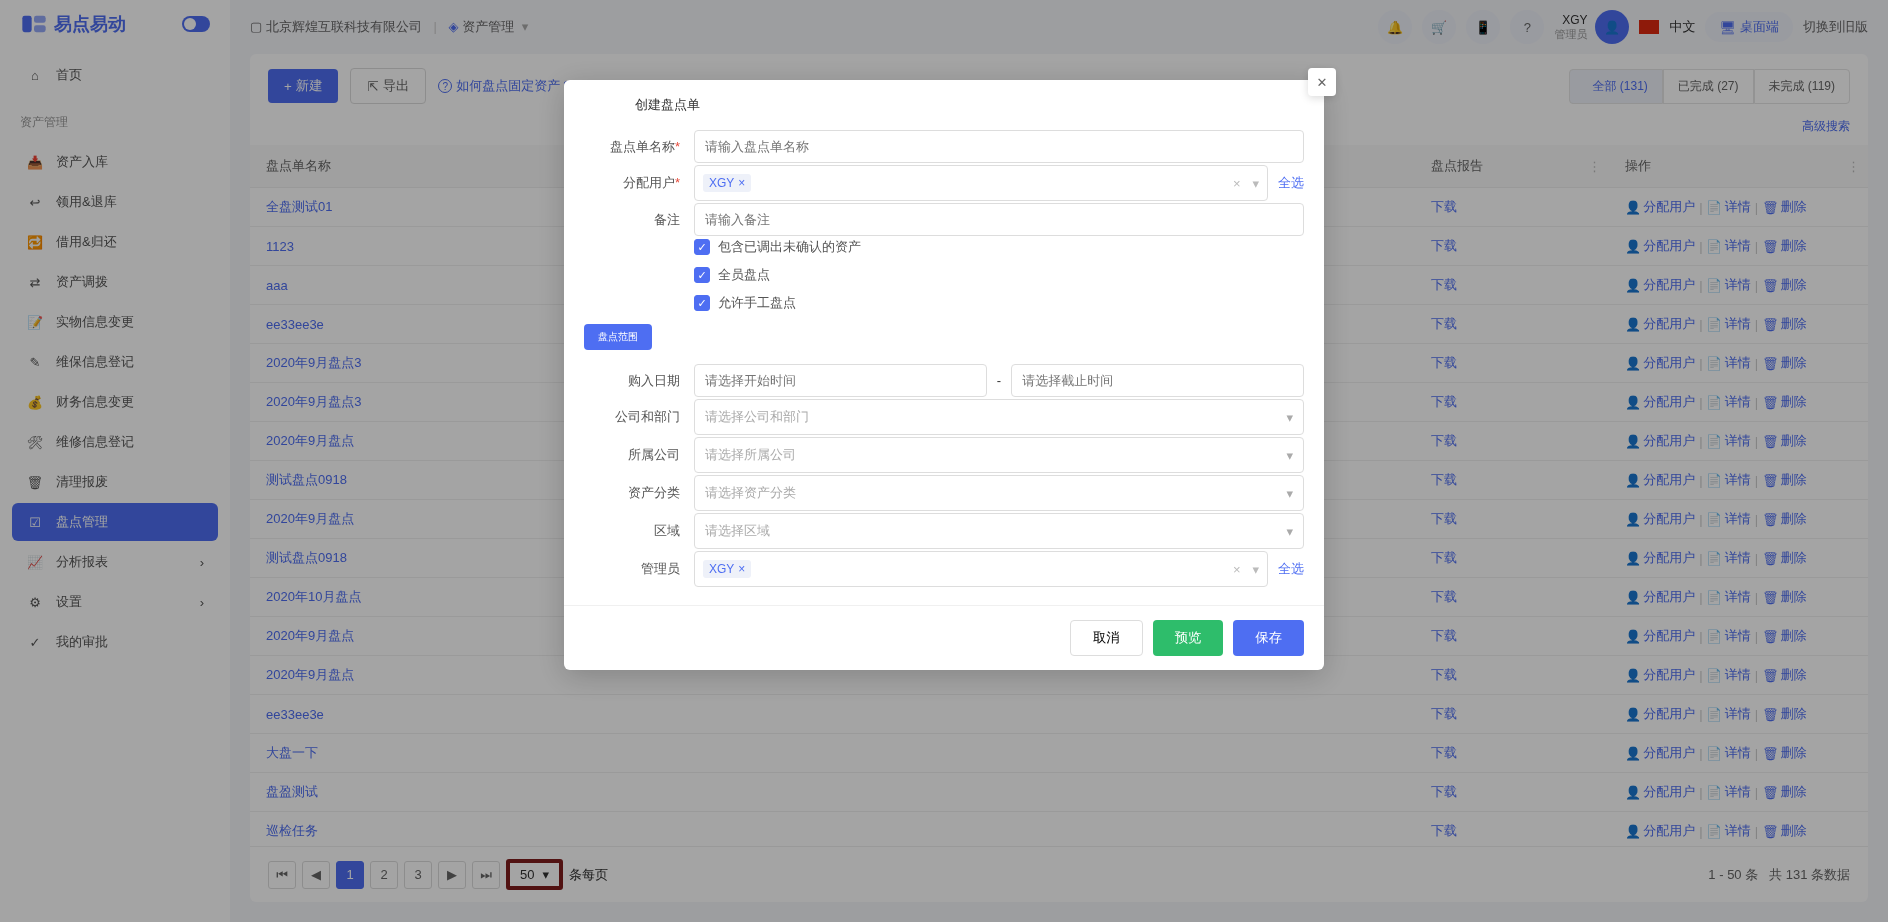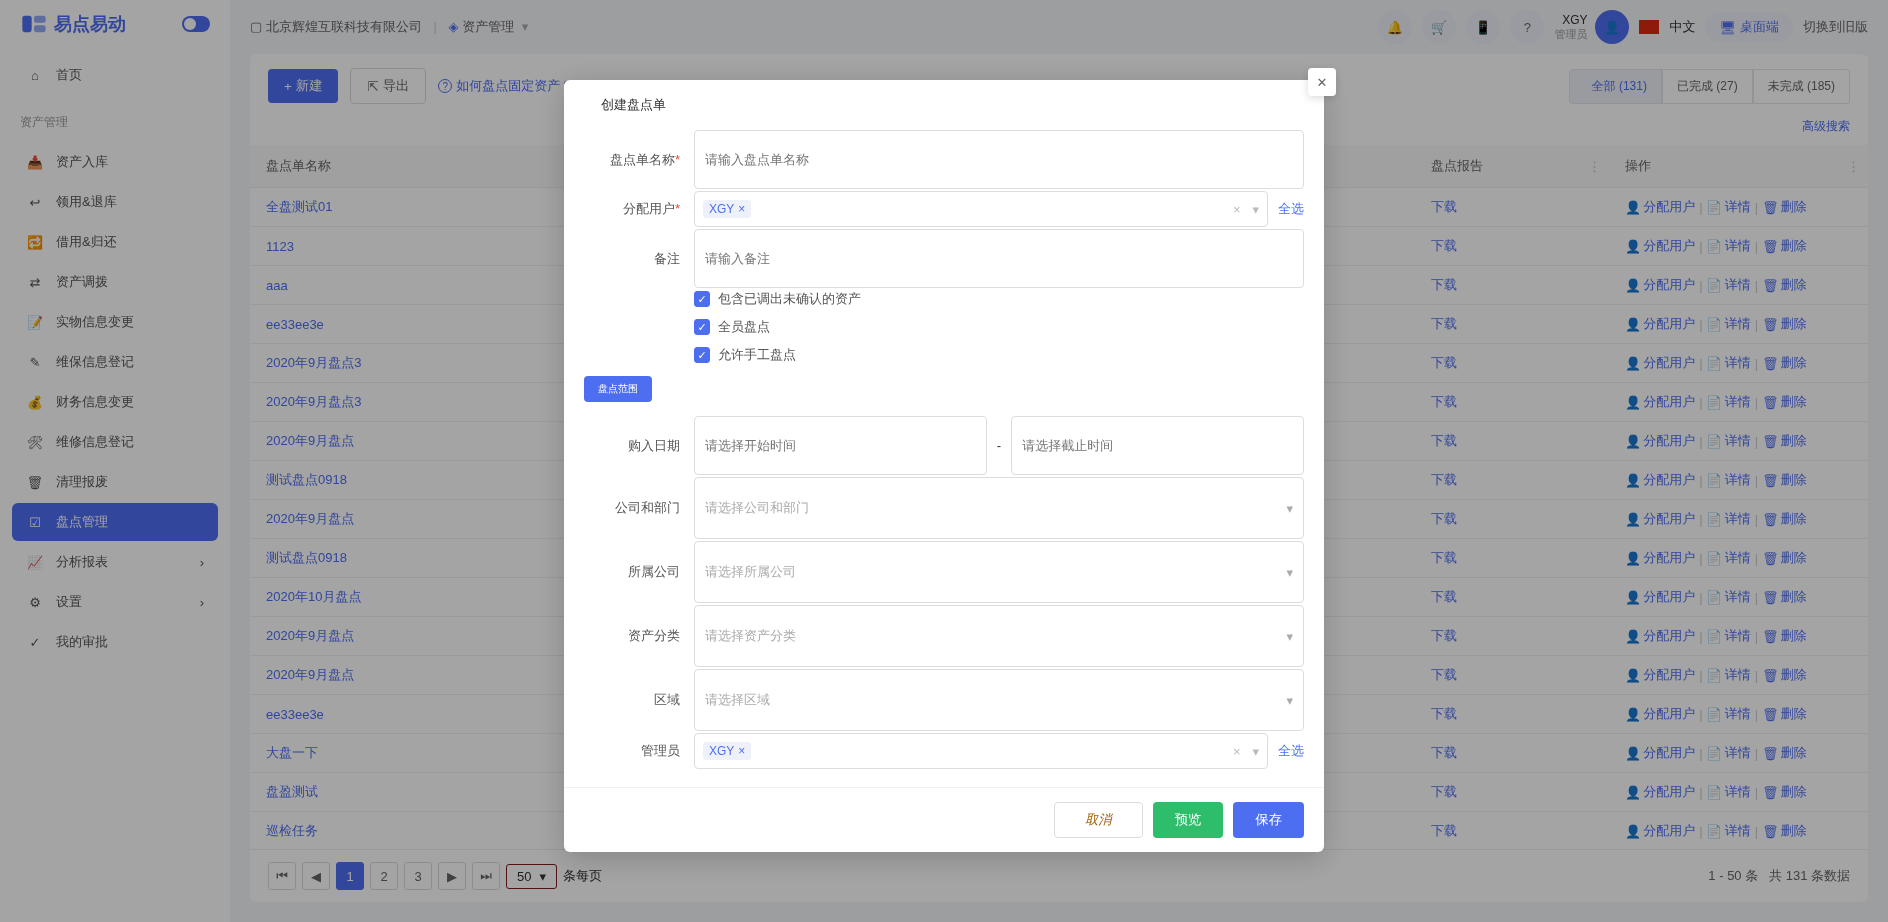--- a/index.html
+++ b/index.html
@@ -48,46 +48,46 @@
 th .dots { position: absolute; right: 8px; top: 50%; transform: translateY(-50%); color: #bbb; cursor: pointer; }
 td { padding: 10px 16px; border-bottom: 1px solid #f0f0f0; font-size: 13px; }
 td a.row-link { color: #4E6EF2; cursor: pointer; text-decoration: none; }
 .dl-link { color: #4E6EF2; cursor: pointer; }
 .ops { display: flex; gap: 4px; color: #4E6EF2; align-items: center; }
 .ops span { cursor: pointer; display: flex; align-items: center; gap: 2px; }
 .ops .sep { color: #ccc; }
 .pager { display: flex; align-items: center; padding: 12px 18px; gap: 6px; border-top: 1px solid #eee; }
 .pg-btn { width: 28px; height: 28px; border: 1px solid #ddd; display: flex; align-items: center; justify-content: center; cursor: pointer; color: #666; border-radius: 3px; }
 .pg-btn.active { background: #4E6EF2; color: #fff; border-color: #4E6EF2; }
-.pg-size { border: 1px solid #7f1d1d; padding: 4px 10px; border-radius: 3px; display: flex; align-items: center; gap: 8px; cursor: pointer; }
+.pg-size { border: 4px solid #7f1d1d; padding: 4px 10px; border-radius: 3px; display: flex; align-items: center; gap: 8px; cursor: pointer; }
 .pg-info { margin-left: auto; color: #666; font-size: 13px; }
 .overlay { position: fixed; inset: 0; background: rgba(0,0,0,0.3); display: flex; align-items: flex-start; justify-content: center; padding-top: 80px; }
 .modal { background: #fff; width: 760px; border-radius: 6px; box-shadow: 0 6px 30px rgba(0,0,0,0.2); position: relative; max-height: 820px; display: flex; flex-direction: column; }
 .modal-close { position: absolute; right: -12px; top: -12px; width: 28px; height: 28px; background: #fff; border-radius: 4px; box-shadow: 0 2px 8px rgba(0,0,0,0.15); display: flex; align-items: center; justify-content: center; cursor: pointer; color: #666; }
-.modal-header { padding: 16px 37px 12px; font-weight: 500; }
+.modal-header { padding: 16px 28px 12px; font-weight: 500; margin-left: 43px; }
 .modal-body { padding: 4px 20px 16px; overflow: auto; }
 .form-row { display: flex; align-items: center; margin-bottom: 2px; }
 .form-label { width: 110px; text-align: right; padding-right: 14px; color: #555; font-size: 13px; }
 .form-label .req { color: #e74c3c; }
 .form-ctrl { flex: 1; }
-.input, .select { width: 100%; border: 1px solid #ddd; border-radius: 4px; padding: 21px 10px; font-size: 13px; color: #333; }
+.input, .select { width: 100%; border: 1px solid #ddd; border-radius: 4px; padding: 8px 10px; font-size: 13px; color: #333; }
 .select { display: flex; align-items: center; justify-content: space-between; cursor: pointer; color: #aaa; }
 .tag-input { display: flex; align-items: center; border: 1px solid #ddd; border-radius: 4px; padding: 4px 8px; gap: 6px; min-height: 36px; }
 .tag { background: #eef1f9; color: #4E6EF2; padding: 2px 6px; border-radius: 3px; font-size: 12px; display: flex; align-items: center; gap: 4px; }
 .tag .x { cursor: pointer; color: #4E6EF2; }
 .tag-input .clear { margin-left: auto; color: #bbb; cursor: pointer; }
 .all-link { color: #4E6EF2; margin-left: 10px; cursor: pointer; font-size: 13px; }
 .check-row { display: flex; align-items: center; gap: 8px; margin-bottom: 10px; color: #555; }
 .checkbox { width: 16px; height: 16px; border: 1px solid #4E6EF2; background: #4E6EF2; border-radius: 3px; display: flex; align-items: center; justify-content: center; color: #fff; font-size: 11px; cursor: pointer; }
 .section-tag { display: inline-block; background: #4E6EF2; color: #ffffff; padding: 6px 14px; border-radius: 4px; font-size: 10px; margin-bottom: 14px; }
 .date-row { display: flex; align-items: center; gap: 10px; }
 .date-row .input { flex: 1; }
 .note { text-align: center; color: #888; font-size: 12px; margin-top: 8px; }
 .modal-footer { padding: 14px 20px; display: flex; justify-content: flex-end; gap: 10px; border-top: 1px solid #f0f0f0; }
-.btn-default { background: #fff; border: 1px solid #ddd; padding: 8px 30px; border-radius: 4px; cursor: pointer; color: #a16207; font-style: italic; }
+.btn-default { background: #fff; border: 1px solid #ddd; padding: 8px 22px; border-radius: 4px; cursor: pointer; color: #000000; }
 .btn-green { background: #2ebd6b; color: #fff; border: none; padding: 8px 22px; border-radius: 4px; cursor: pointer; }
 .btn-blue { background: #4E6EF2; color: #fff; border: none; padding: 8px 22px; border-radius: 4px; cursor: pointer; }
 .dim { filter: brightness(0.92); }
 </style>
 </head>
 <body>
 
 <div class="app">
 
   <div class="sidebar dim">
@@ -209,21 +209,21 @@
           <span>⇱</span>
           <span>导出</span>
         </button>
         <span class="help-link">
           <span style="border:1px solid #4E6EF2;border-radius:50%;width:14px;height:14px;display:inline-flex;align-items:center;justify-content:center;font-size:10px;">?</span>
           <span>如何盘点固定资产？</span>
         </span>
         <div class="tabs">
           <div class="tab active">全部 (131)</div>
           <div class="tab">已完成 (27)</div>
-          <div class="tab">未完成 (185)</div>
+          <div class="tab">未完成 (119)</div>
         </div>
       </div>
       <div class="adv-row">
         <span class="adv-link">高级搜索</span>
       </div>
 
       <div class="table-wrap">
         <table>
           <thead>
             <tr>

